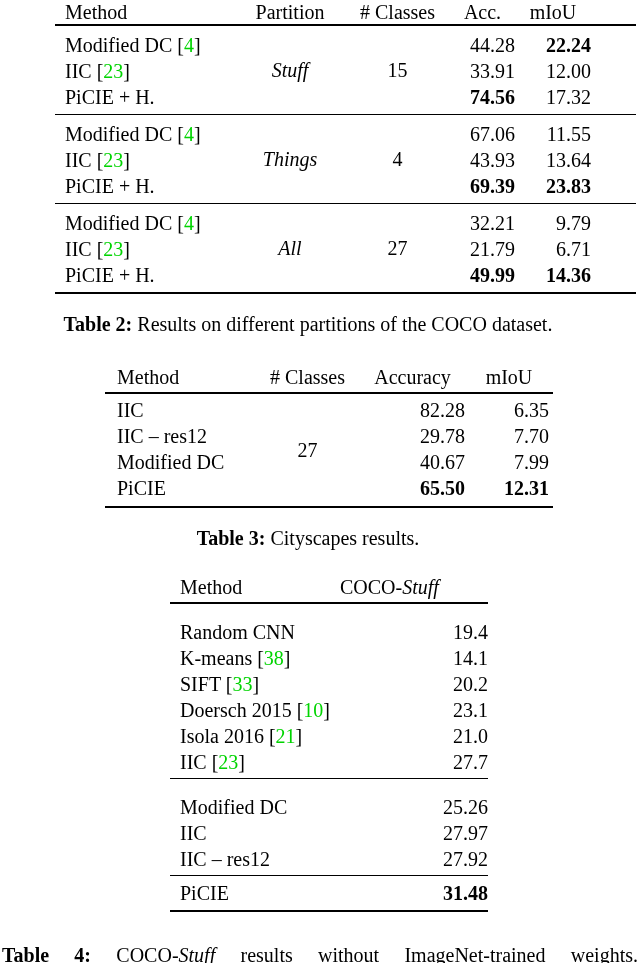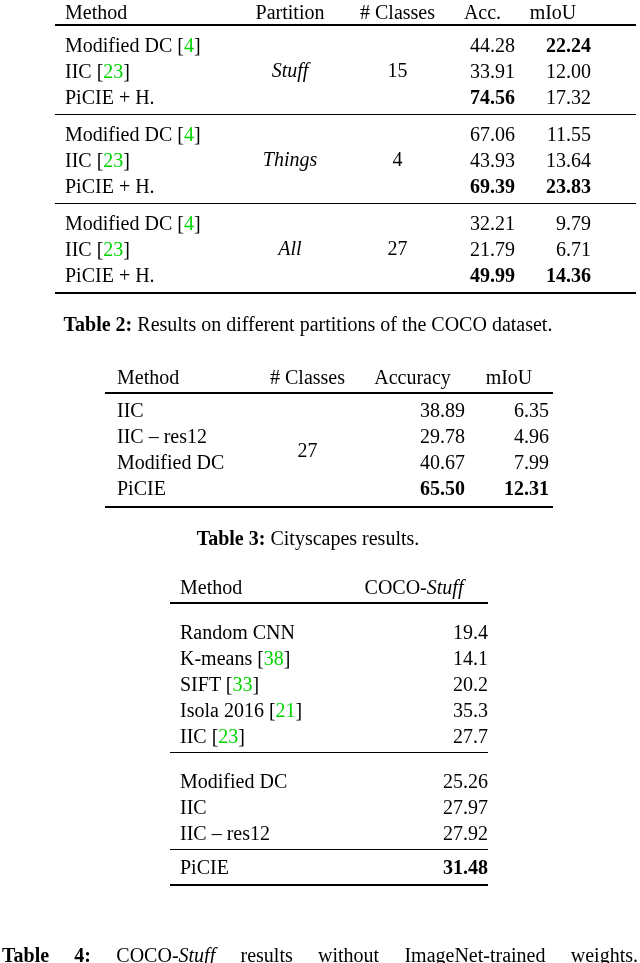--- a/index.html
+++ b/index.html
@@ -38,21 +38,21 @@
   .t3 td[rowspan]{padding-top:0 !important;padding-bottom:0 !important;vertical-align:middle;}
   
   .t4{left:170px;top:572px;width:318px;}
   .t4 thead th{height:30px;line-height:30px;border-bottom:2px solid #000;}
   .t4 tbody{border-bottom:1.6px solid #000;}
   .t4 tbody.lastg{border-bottom:2px solid #000;}
   .t4 tbody tr:first-child td{padding-top:15px;}
   .t4 tbody tr:last-child td{padding-bottom:3px;}
   .t4 tbody.lastg tr td{padding-top:4px;padding-bottom:4px;}
   .t4 .val{text-align:right;padding-left:50px;}
-  .t4 th.val{text-align:center;padding-left:0;}
+  .t4 th.val{text-align:left;padding-left:0;}
   
   .caption{position:absolute;left:0;width:616px;text-align:center;line-height:24px;}
   .caption .lbl{font-weight:bold;}
   .cap2{top:312px;}
   .cap3{top:526px;}
   .cap4{top:943px;width:636px;padding-left:2px;text-align:justify;text-align-last:justify;}
 </style>
 </head>
 <body>
 
@@ -146,27 +146,27 @@
       <th class="method">Method</th>
       <th class="ctr"># Classes</th>
       <th class="ctr">Accuracy</th>
       <th class="ctr">mIoU</th>
     </tr>
   </thead>
   <tbody>
     <tr>
       <td class="method">IIC</td>
       <td class="ctr" rowspan="4">27</td>
-      <td class="num">38.89</td>
+      <td class="num">82.28</td>
       <td class="num miou">6.35</td>
     </tr>
     <tr>
       <td class="method">IIC – res12</td>
       <td class="num">29.78</td>
-      <td class="num miou">4.96</td>
+      <td class="num miou">7.70</td>
     </tr>
     <tr>
       <td class="method">Modified DC</td>
       <td class="num">40.67</td>
       <td class="num miou">7.99</td>
     </tr>
     <tr>
       <td class="method">PiCIE</td>
       <td class="num b">65.50</td>
       <td class="num miou b">12.31</td>
@@ -194,22 +194,26 @@
     </tr>
     <tr>
       <td class="method"><span>K-means [</span><span class="cite">38</span><span>]</span></td>
       <td class="val">14.1</td>
     </tr>
     <tr>
       <td class="method"><span>SIFT [</span><span class="cite">33</span><span>]</span></td>
       <td class="val">20.2</td>
     </tr>
     <tr>
+      <td class="method"><span>Doersch 2015 [</span><span class="cite">10</span><span>]</span></td>
+      <td class="val">23.1</td>
+    </tr>
+    <tr>
       <td class="method"><span>Isola 2016 [</span><span class="cite">21</span><span>]</span></td>
-      <td class="val">35.3</td>
+      <td class="val">21.0</td>
     </tr>
     <tr>
       <td class="method"><span>IIC [</span><span class="cite">23</span><span>]</span></td>
       <td class="val">27.7</td>
     </tr>
   </tbody>
   <tbody>
     <tr>
       <td class="method">Modified DC</td>
       <td class="val">25.26</td>

